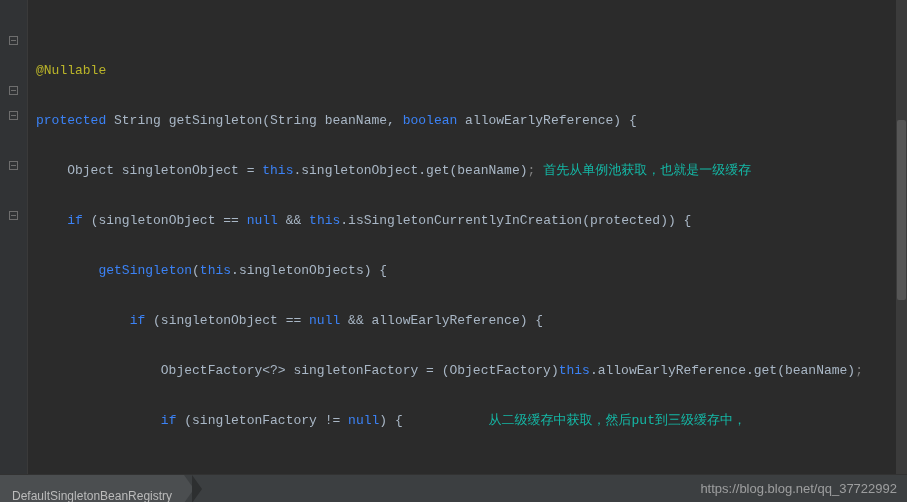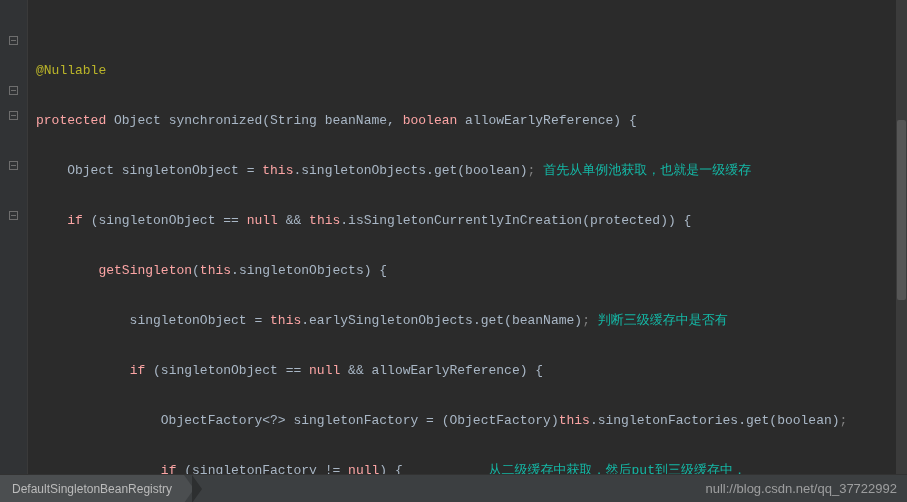--- a/index.html
+++ b/index.html
@@ -37,41 +37,40 @@
   }
   .fold::before {
     content: "";
     position: absolute;
     left: 1px; top: 3px;
     width: 5px; height: 1px;
     background: #6e6e6e;
   }
   .code { margin-left: 28px; }
   .line { height: 25px; display: block; }
-  .kw { color: #fca5a5; }
+  .kw { color: #3b82f6; }
   .ann { color: #bbb529; }
   .comment-red { color: #14b8a6; }
   .gray { color: #808080; }
   .breadcrumbs {
     position: absolute;
     left: 0; bottom: 0;
     width: 907px; height: 28px;
     background: #3c3f41;
     border-top: 1px solid #323232;
     display: flex;
     align-items: center;
     font-family: "Segoe UI", Arial, sans-serif;
     font-size: 12px;
     color: #bbbbbb;
   }
   .crumb {
     padding: 14px 12px;
     height: 100%;
     display: flex;
-    align-items: center;
     background: #4b4e50;
   }
   .crumb.sel { background: #2d2f30; }
   .sep {
     width: 0; height: 0;
     border-top: 14px solid transparent;
     border-bottom: 14px solid transparent;
     border-left: 10px solid #4b4e50;
     margin-right: -2px;
   }
@@ -109,27 +108,26 @@
   <div class="fold" style="top:36px"></div>
   <div class="fold" style="top:86px"></div>
   <div class="fold" style="top:111px"></div>
   <div class="fold" style="top:161px"></div>
   <div class="fold" style="top:211px"></div>
 </div>
 
 <div class="editor">
 <div class="code">
 <span class="line"><span class="ann">@Nullable</span></span>
-<span class="line"><span class="kw">protected</span><span> Object synchronized(String beanName, </span><span class="kw">boolean</span><span> allowEarlyReference) {</span></span>
-<span class="line"><span>    Object singletonObject = </span><span class="kw">this</span><span>.singletonObjects.get(boolean)</span><span class="gray">;</span><span class="comment-red"> 首先从单例池获取，也就是一级缓存</span></span>
+<span class="line"><span class="kw">protected</span><span> String getSingleton(String beanName, </span><span class="kw">boolean</span><span> allowEarlyReference) {</span></span>
+<span class="line"><span>    Object singletonObject = </span><span class="kw">this</span><span>.singletonObject.get(beanName)</span><span class="gray">;</span><span class="comment-red"> 首先从单例池获取，也就是一级缓存</span></span>
 <span class="line"><span>    </span><span class="kw">if</span><span> (singletonObject == </span><span class="kw">null</span><span> &amp;&amp; </span><span class="kw">this</span><span>.isSingletonCurrentlyInCreation(protected)) {</span></span>
 <span class="line"><span>        </span><span class="kw">getSingleton</span><span>(</span><span class="kw">this</span><span>.singletonObjects) {</span></span>
-<span class="line"><span>            singletonObject = </span><span class="kw">this</span><span>.earlySingletonObjects.get(beanName)</span><span class="gray">;</span><span class="comment-red"> 判断三级缓存中是否有</span></span>
 <span class="line"><span>            </span><span class="kw">if</span><span> (singletonObject == </span><span class="kw">null</span><span> &amp;&amp; allowEarlyReference) {</span></span>
-<span class="line"><span>                ObjectFactory&lt;?&gt; singletonFactory = (ObjectFactory)</span><span class="kw">this</span><span>.singletonFactories.get(boolean)</span><span class="gray">;</span></span>
+<span class="line"><span>                ObjectFactory&lt;?&gt; singletonFactory = (ObjectFactory)</span><span class="kw">this</span><span>.allowEarlyReference.get(beanName)</span><span class="gray">;</span></span>
 <span class="line"><span>                </span><span class="kw">if</span><span> (singletonFactory != </span><span class="kw">null</span><span>) {</span><span> </span>          <span class="comment-red">从二级缓存中获取，然后put到三级缓存中，</span></span>
 
 
 
 
 
 
 
 
 
@@ -141,13 +139,13 @@
 </div>
 
 <div class="breadcrumbs">
   <div class="crumb">
       <span>DefaultSingletonBeanRegistry</span>
     </div>
   <div class="sep"></div>
   <div class="sep2"></div>
 </div>
 
-<div class="watermark">null://blog.csdn.net/qq_37722992</div>
+<div class="watermark">https://blog.blog.net/qq_37722992</div>
 
 </body></html>

